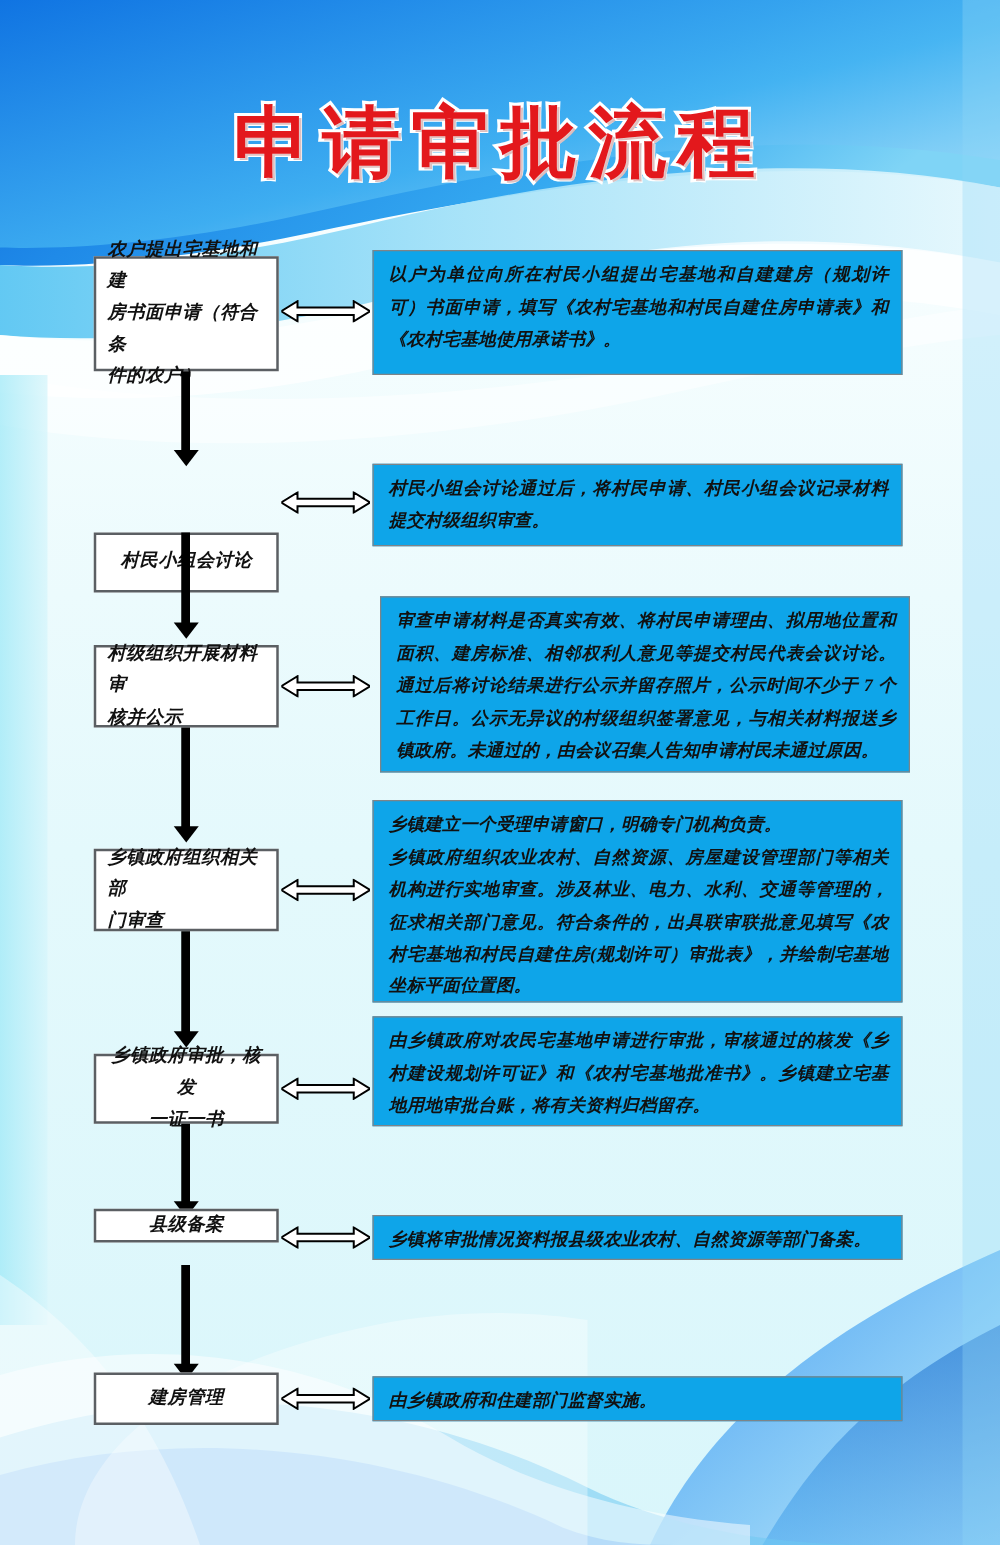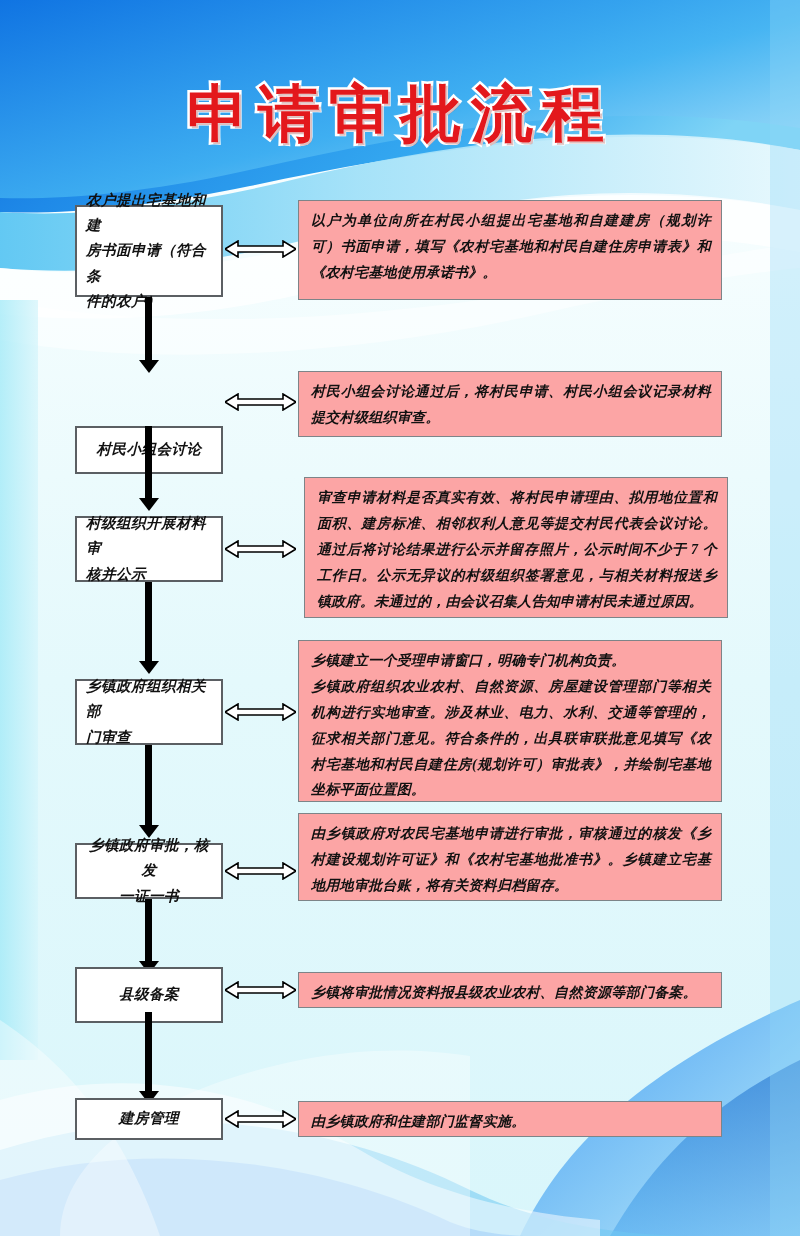--- a/index.html
+++ b/index.html
@@ -81,21 +81,21 @@
     font-weight: bold;
     letter-spacing: 0.5px;
     width: 100%;
   }
   .step-box.center .label { text-align: center; }
   .step-box.left .label   { text-align: left; }
 
   .desc-box {
     position: absolute;
     box-sizing: border-box;
-    background: #fca5a5;
+    background: #0ea5e9;
     border: 1.5px solid #7d8488;
     padding: 7px 10px 7px 12px;
   }
   .desc-box .text {
     font-size: 14px;
     line-height: 1.85;
     color: #111111;
     font-family: "Liberation Serif", "DejaVu Serif", serif;
     font-style: italic;
     font-weight: bold;
@@ -273,21 +273,21 @@
     </div>
     <div class="h-arrow" style="left:225px; top:862px; width:71px;">
       <svg width="71" height="18" viewBox="0 0 71 18">
         <polygon points="0,9 13,1 13,6 58,6 58,1 71,9 58,17 58,12 13,12 13,17" fill="#ffffff" stroke="#000000" stroke-width="1.6"></polygon>
       </svg>
     </div>
 
     <div class="v-arrow" style="left:145px; top:899px; width:7px; height:65px;"></div>
     <div class="v-head" style="left:138.5px; top:961px;"></div>
 
-    <div class="step-box center" style="left:75px; top:967px; width:148px; height:56px;">
+    <div class="step-box center" style="left:75px; top:967px; width:148px; height:27px;">
       <span class="label">县级备案</span>
     </div>
     <div class="desc-box" style="left:298px; top:972px; width:424px; height:36px;">
       <div class="text">乡镇将审批情况资料报县级农业农村、自然资源等部门备案。</div>
     </div>
     <div class="h-arrow" style="left:225px; top:981px; width:71px;">
       <svg width="71" height="18" viewBox="0 0 71 18">
         <polygon points="0,9 13,1 13,6 58,6 58,1 71,9 58,17 58,12 13,12 13,17" fill="#ffffff" stroke="#000000" stroke-width="1.6"></polygon>
       </svg>
     </div>

